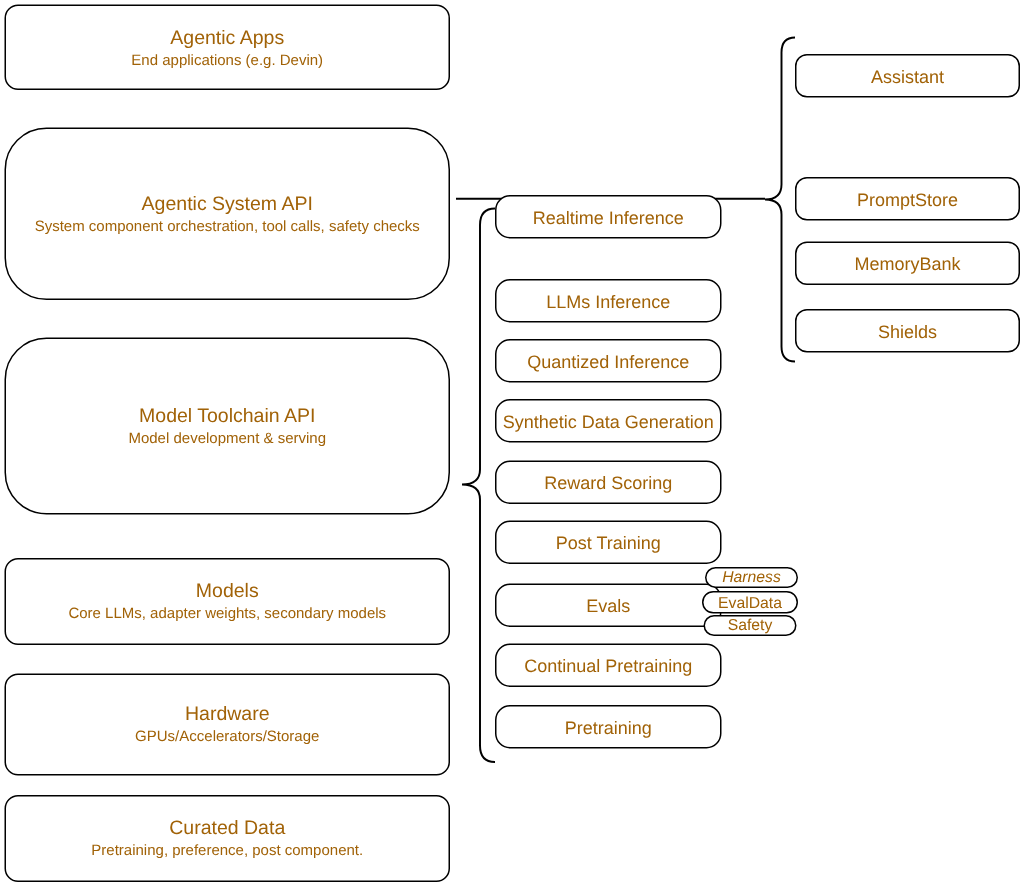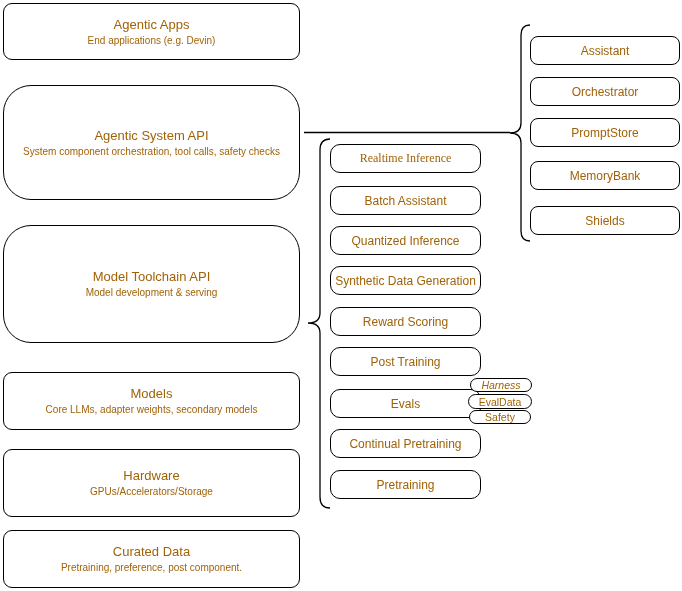--- a/index.html
+++ b/index.html
@@ -117,33 +117,32 @@
   <div class="node r-small" style="top:449px; height:68px;">
     <div class="title">Hardware</div>
     <div class="sub">GPUs/Accelerators/Storage</div>
   </div>
 
   <div class="node r-small" style="top:530px; height:58px;">
     <div class="title">Curated Data</div>
     <div class="sub">Pretraining, preference, post component.</div>
   </div>
 
-  <div class="mbox" style="top:144px;font-family:Liberation Serif, serif;">Realtime Inference</div>
-  <div class="mbox" style="top:186px;">Batch Assistant</div>
+  <div class="mbox" style="top:130px;">Realtime Inference</div>
+  <div class="mbox" style="top:186px;">LLMs Inference</div>
   <div class="mbox" style="top:226px;text-align:center;">Quantized Inference</div>
   <div class="mbox" style="top:266px;">Synthetic Data Generation</div>
   <div class="mbox" style="top:307px;">Reward Scoring</div>
   <div class="mbox" style="top:347px;">Post Training</div>
   <div class="mbox" style="top:389px;">Evals</div>
   <div class="mbox" style="top:429px;">Continual Pretraining</div>
   <div class="mbox" style="top:470px;">Pretraining</div>
 
   <div class="tag" style="left:470px; top:378px; width:62px; height:14px;font-style:italic;">Harness</div>
   <div class="tag" style="left:468px; top:394px; width:64px; height:15px;">EvalData</div>
   <div class="tag" style="left:469px; top:410px; width:62px; height:14px;">Safety</div>
 
   <div class="rbox" style="top:36px;">Assistant</div>
-  <div class="rbox" style="top:77px;">Orchestrator</div>
   <div class="rbox" style="top:118px;">PromptStore</div>
   <div class="rbox" style="top:161px;">MemoryBank</div>
   <div class="rbox" style="top:206px;">Shields</div>
 
 </div>
 
 </body></html>

